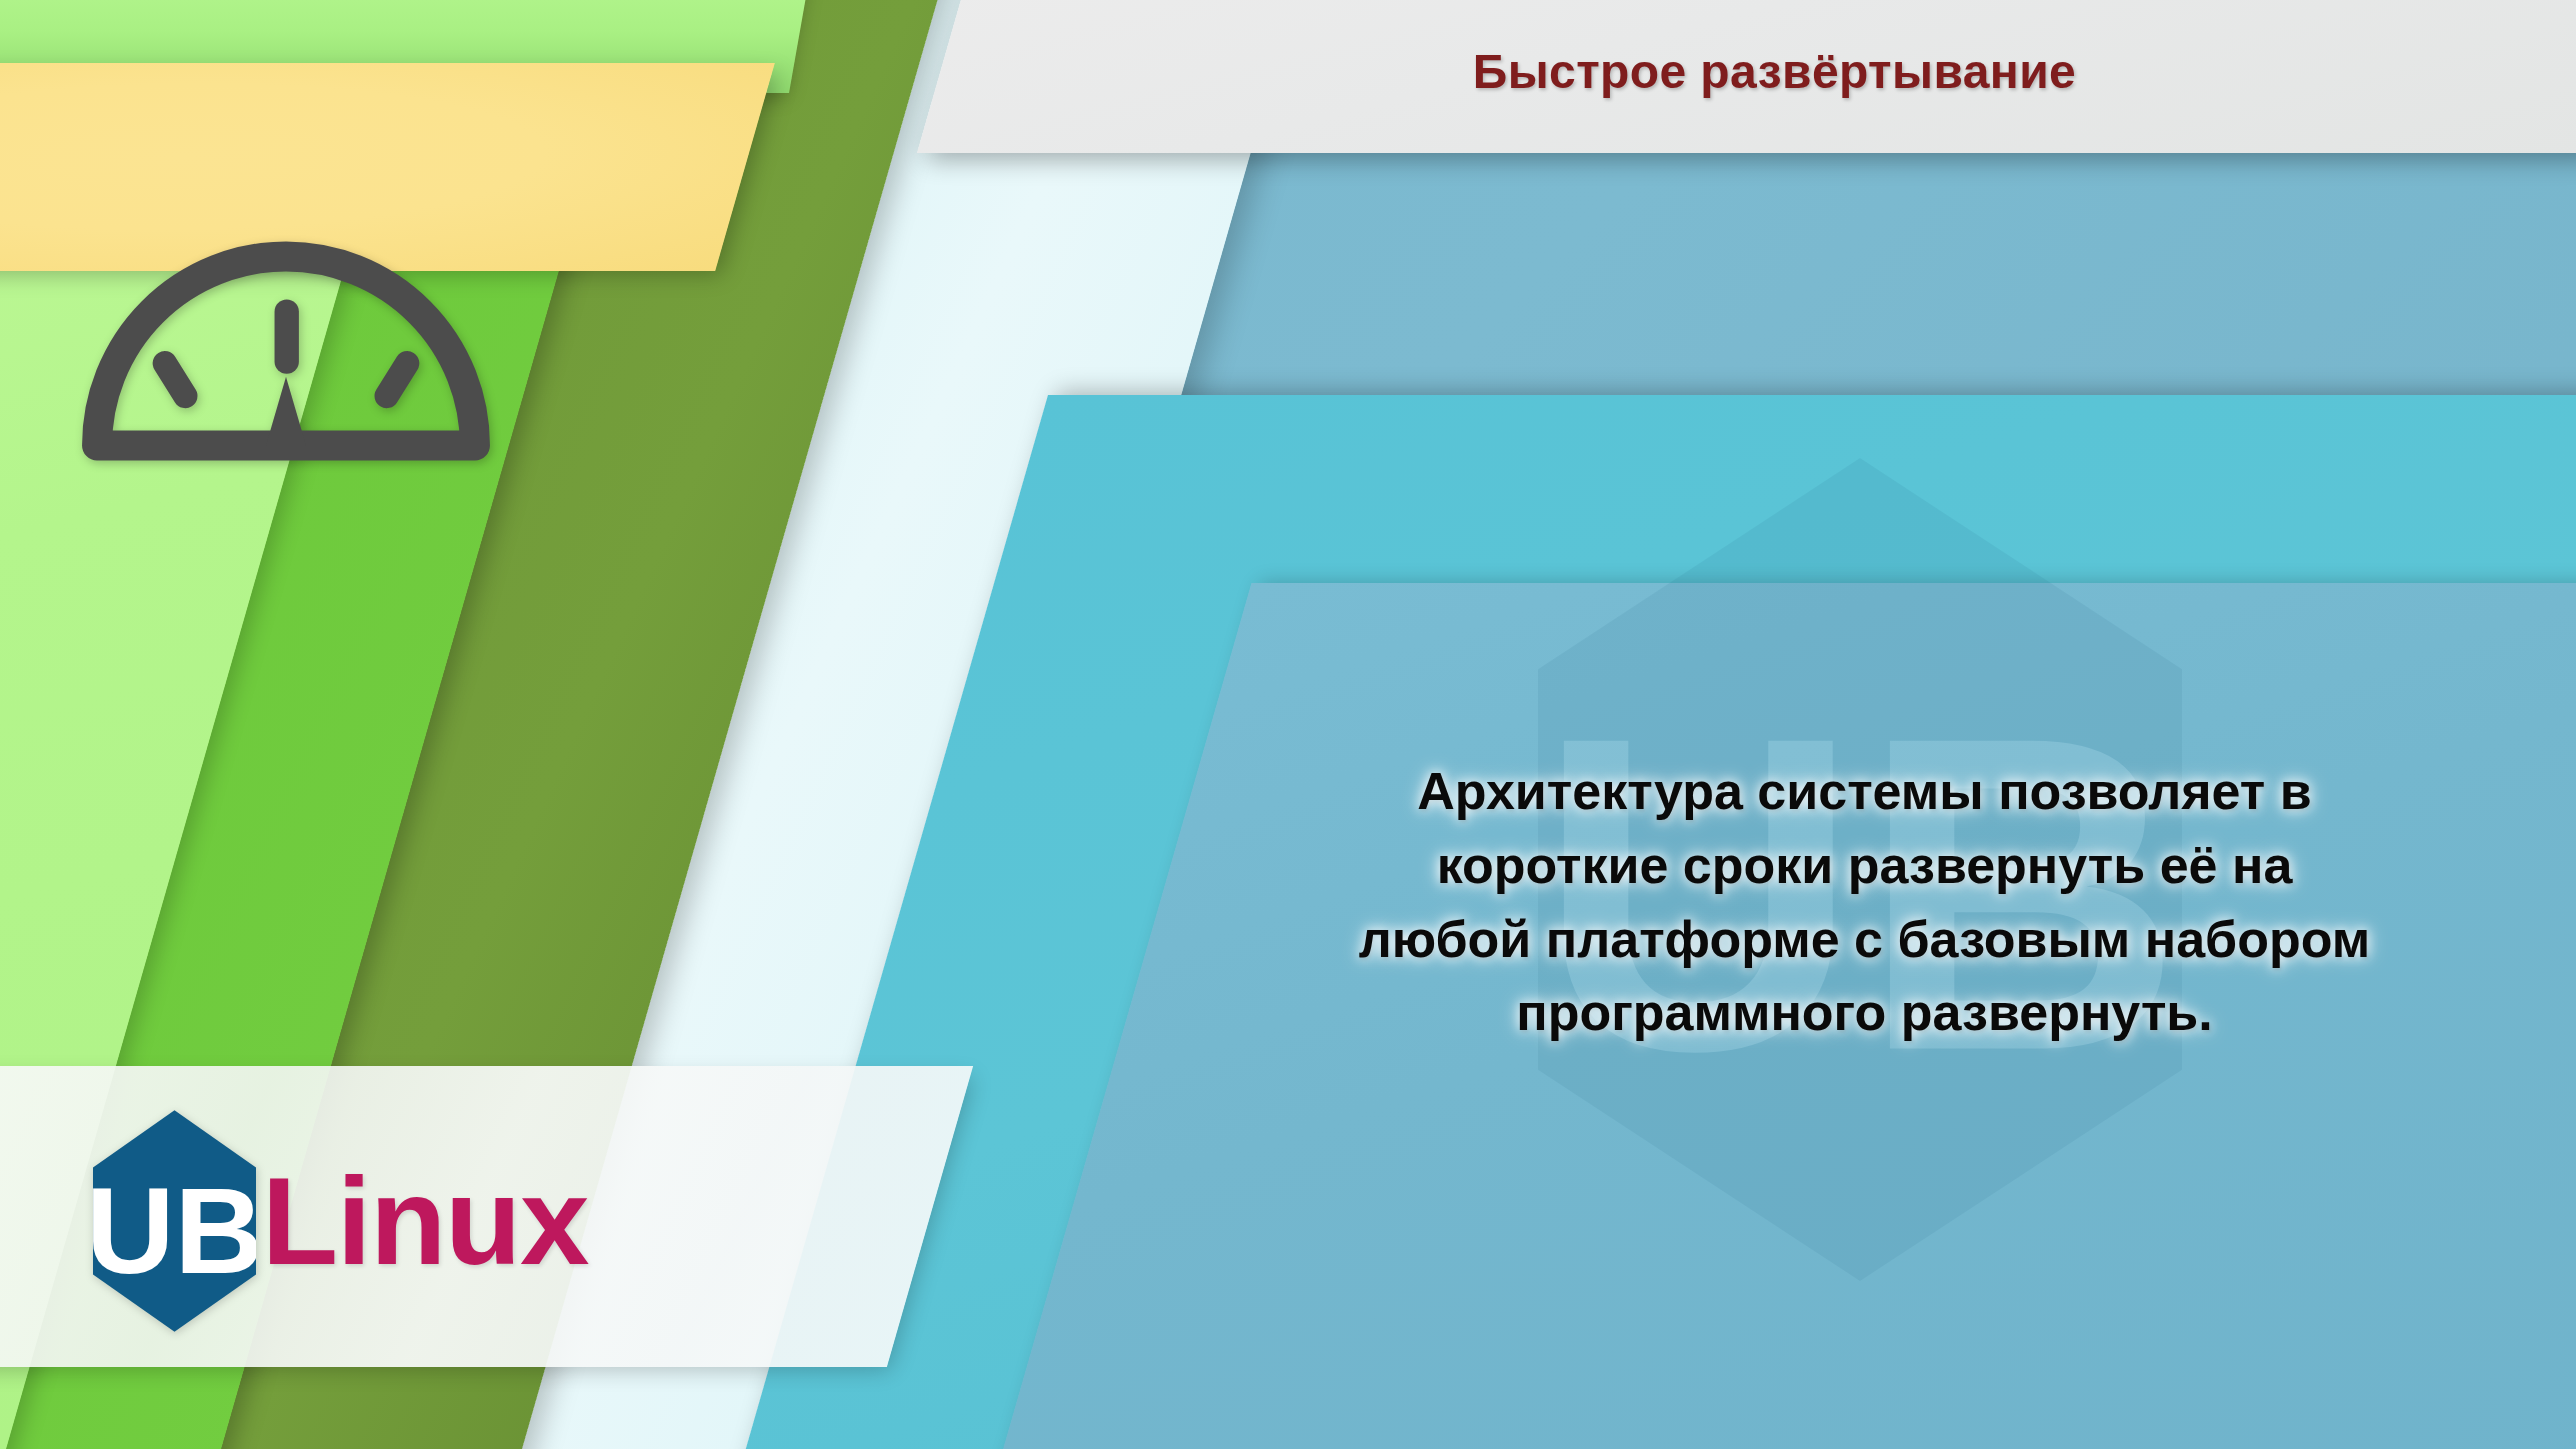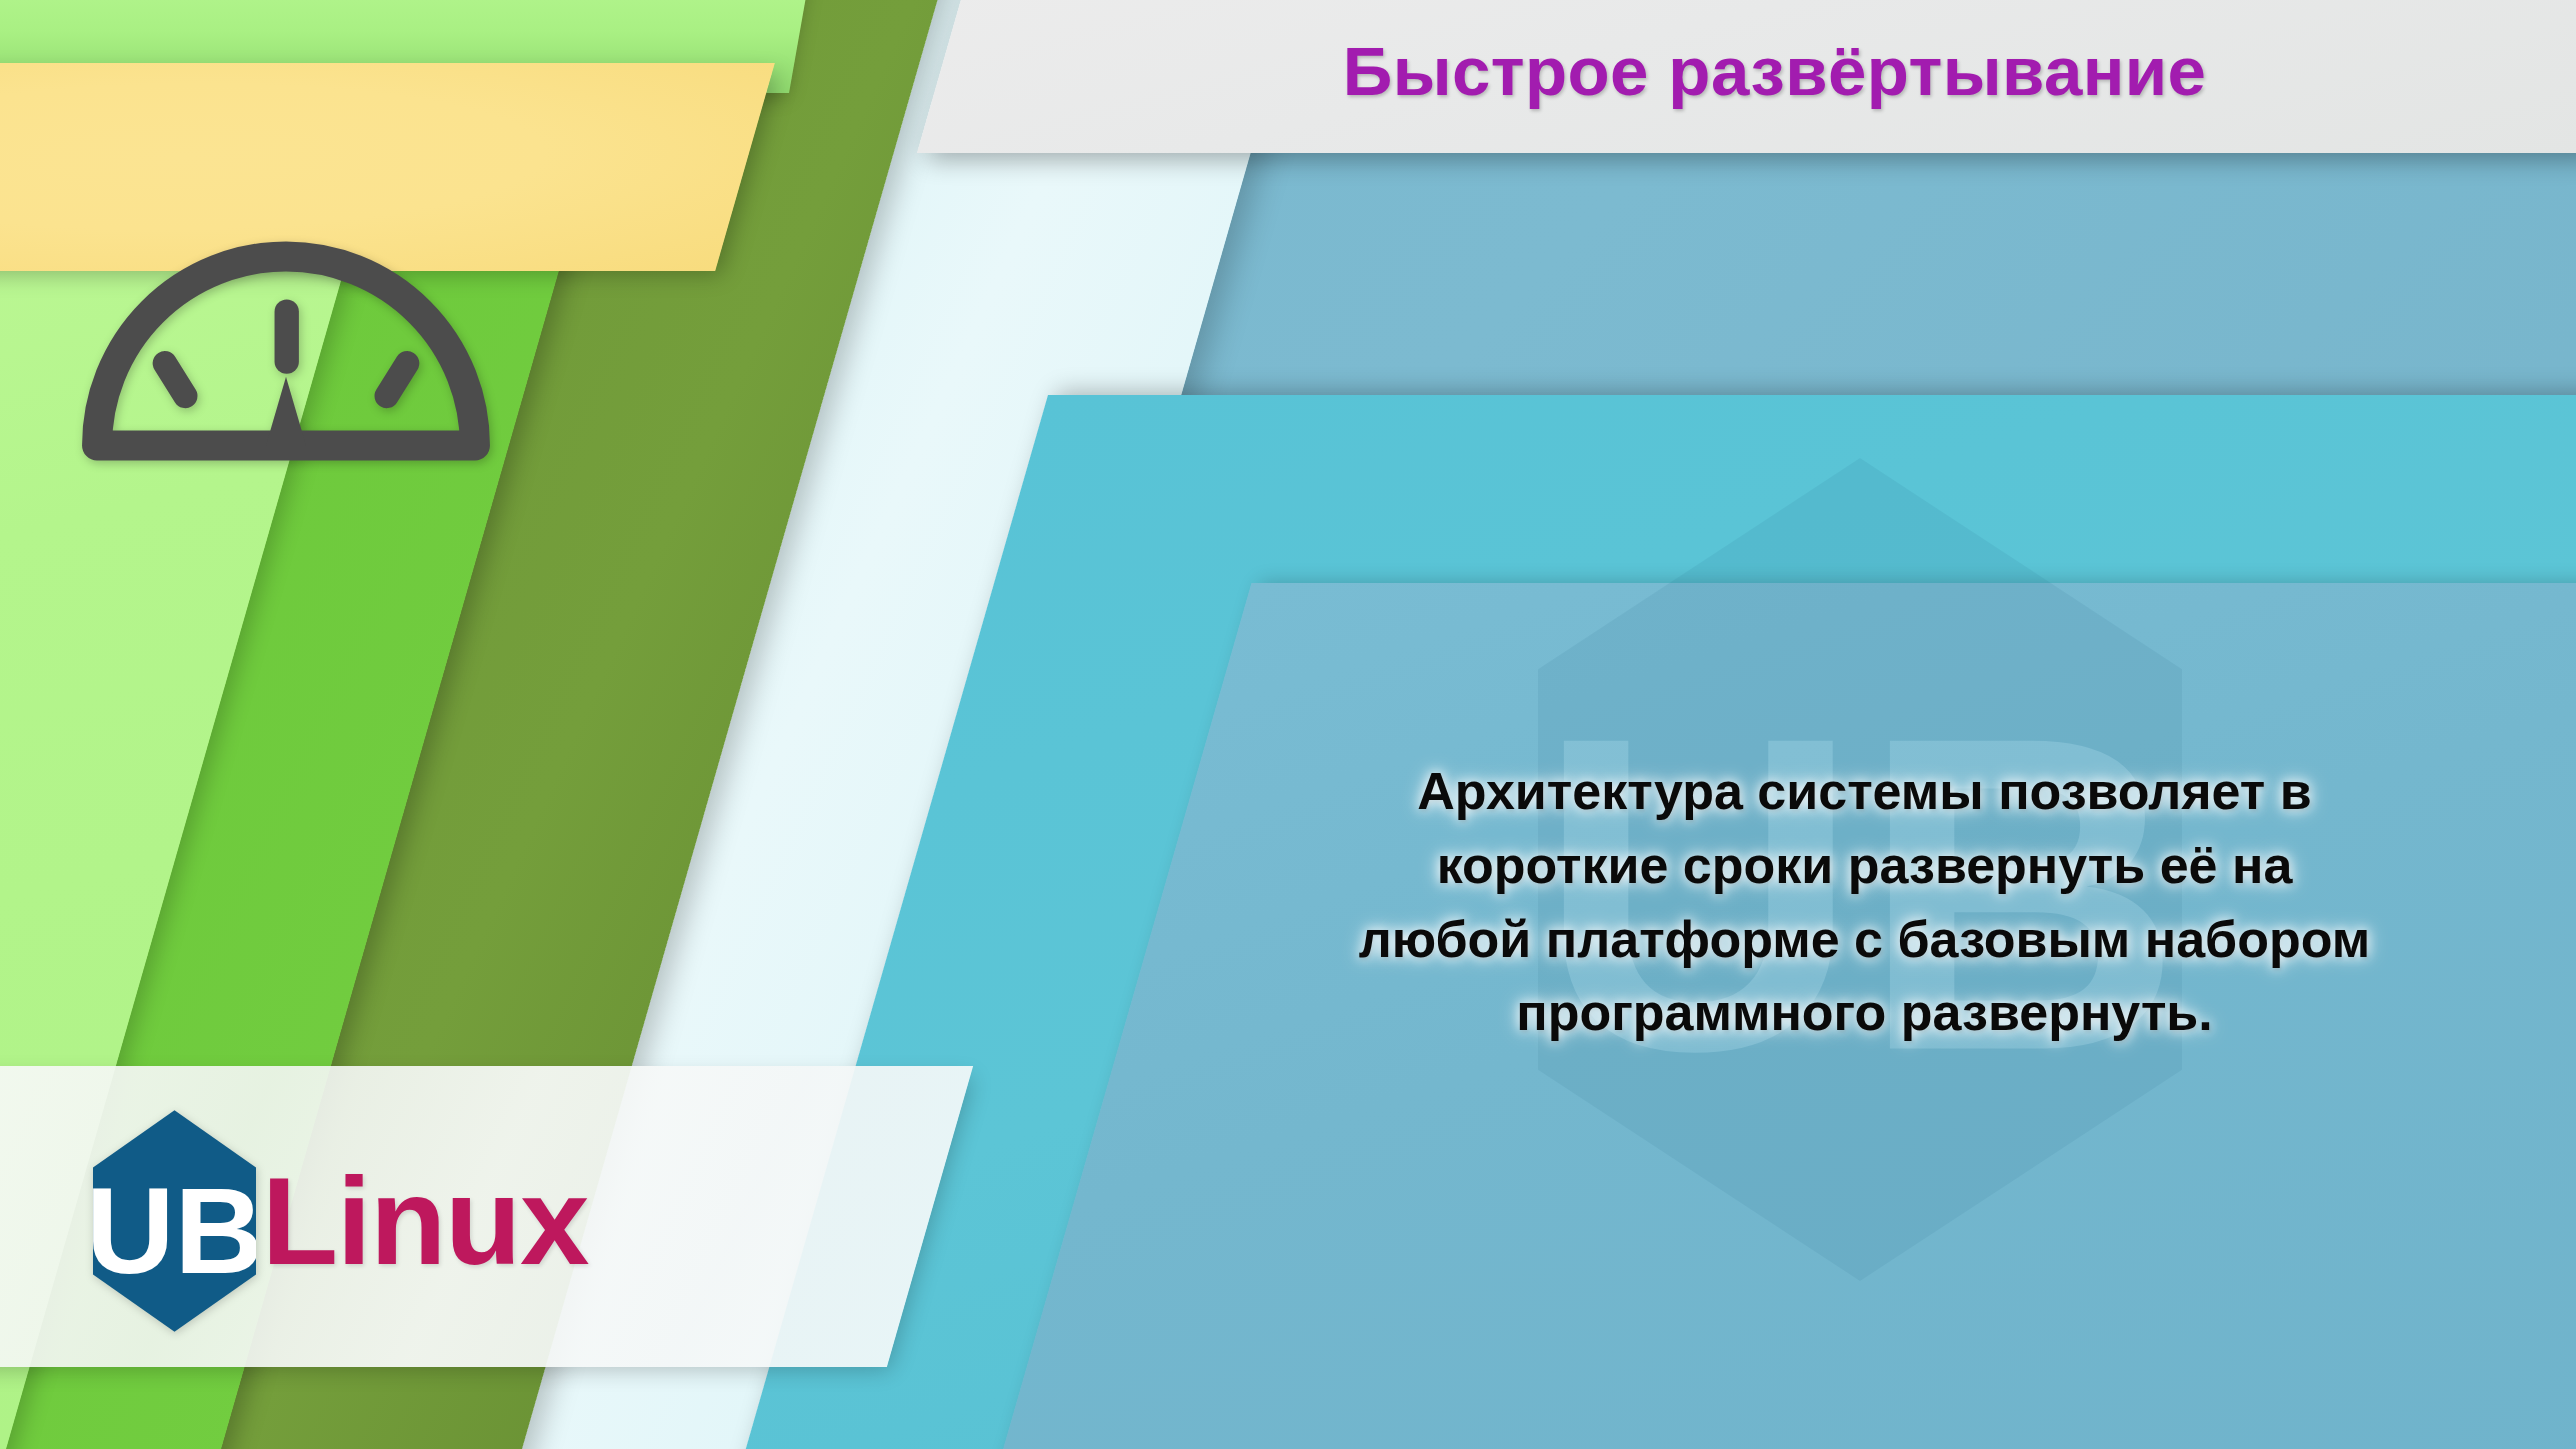--- a/index.html
+++ b/index.html
@@ -85,23 +85,23 @@
     left: 943px; top: -29px; width: 1674px; height: 182px;
     background: linear-gradient(165deg,#ececec 0%, #e8e9e9 40%, #e3e5e4 100%);
     transform: skewX(-16deg);
     box-shadow: 7.2px 10px 24px -2.9px rgba(0,0,0,0.30);
   }
   #title-text {
     position: absolute;
     left: 1023px; top: 14.3px;
     width: 1503px; height: 114px;
     display: flex; align-items: center; justify-content: center;
-    font-size: 69px;
+    font-size: 48px;
     font-weight: bold;
-    color: #a21caf;
+    color: #7f1d1d;
     letter-spacing: 0.4px;
     white-space: nowrap;
     text-shadow: 1.4px 2.1px 3.6px rgba(0,0,0,0.22);
   }
 
   
   #panel-teal-outer {
     left: 887px; top: 395px; width: 1832px; height: 1123px;
     background: linear-gradient(160deg,#58c3d6 0%, #5cc5d6 45%, #55bed1 100%);
     transform: skewX(-16deg);

